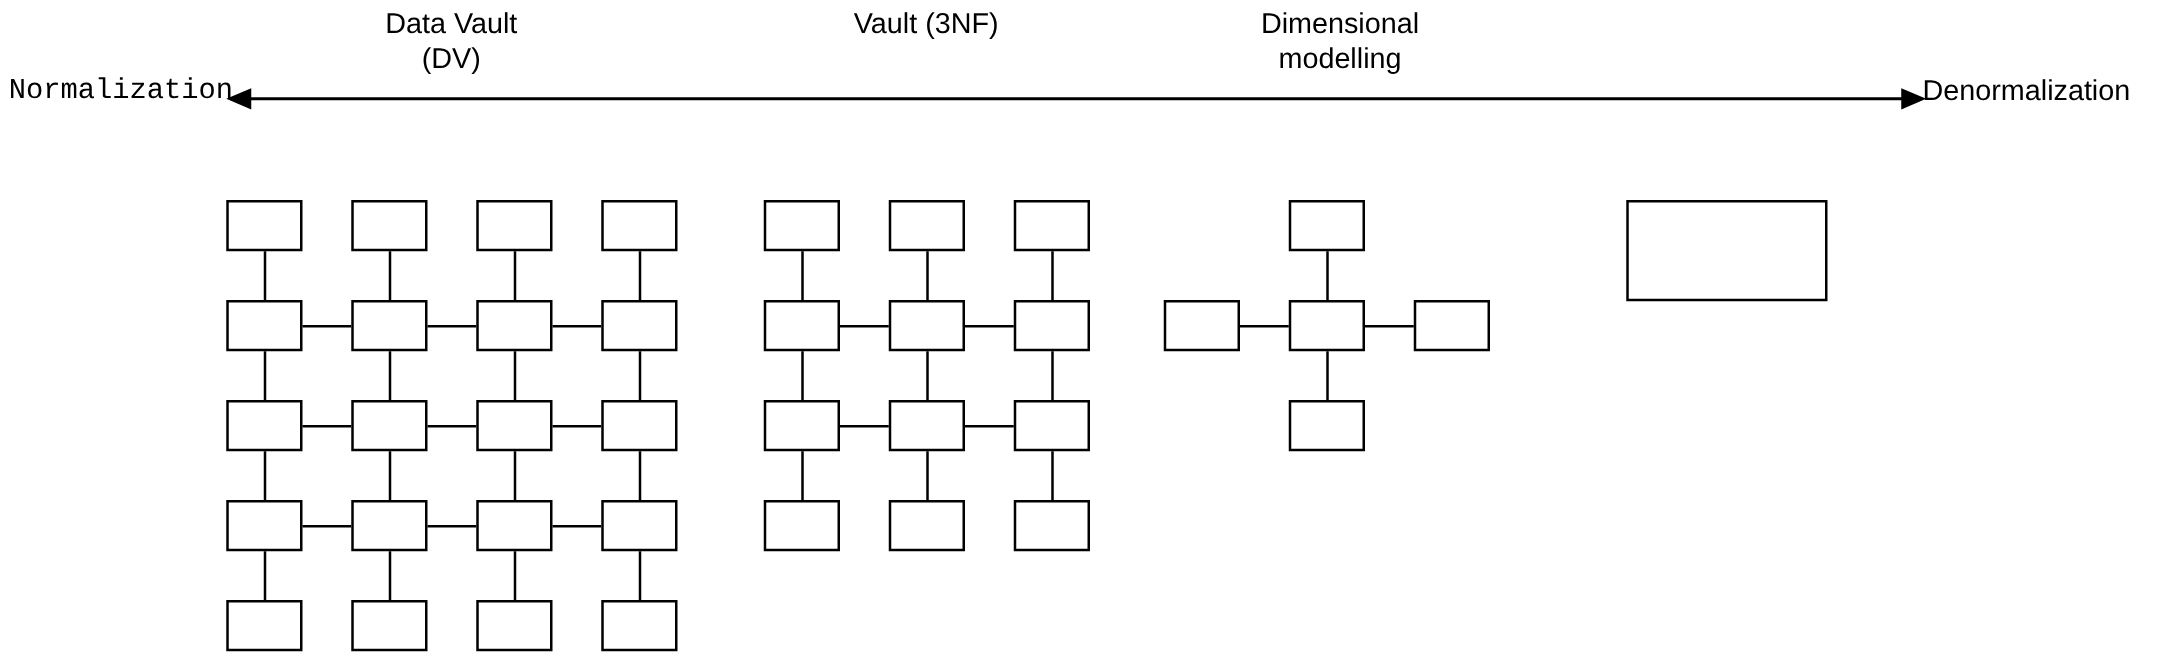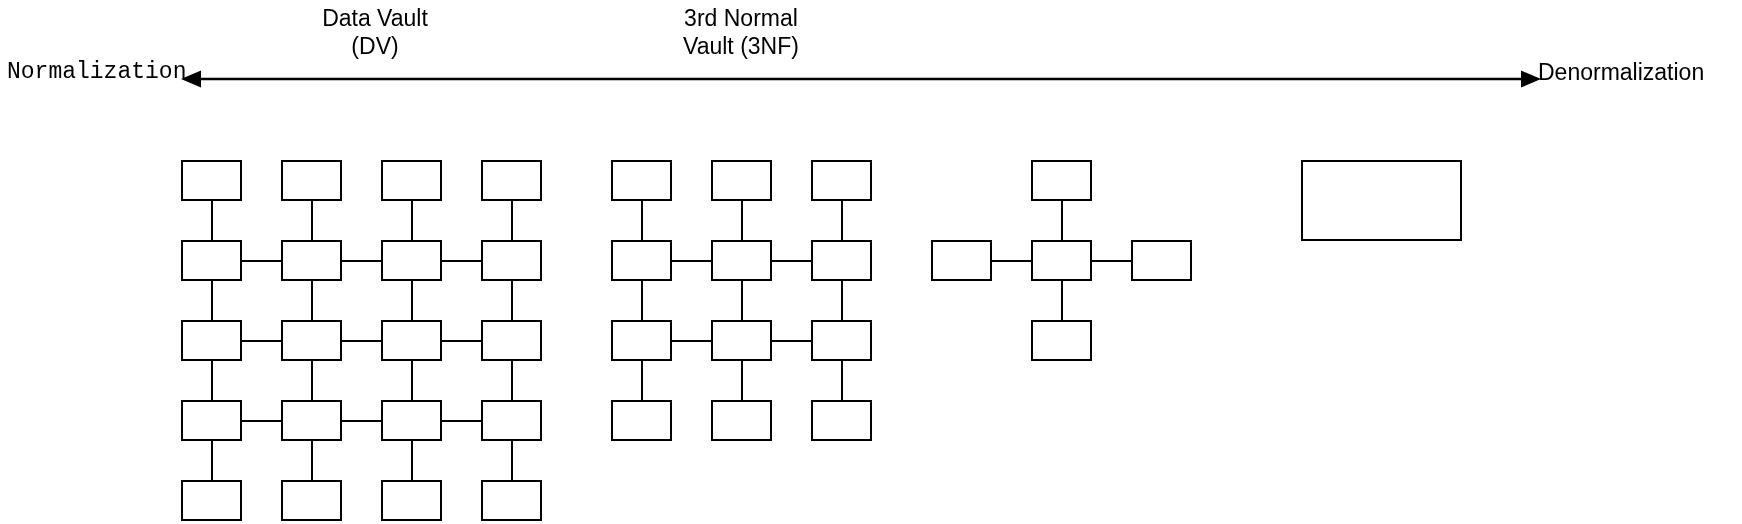--- a/index.html
+++ b/index.html
@@ -35,27 +35,30 @@
 
   <svg class="axis-svg" width="1742" height="110">
     <line x1="196" y1="79" x2="1526" y2="79" stroke="#000000" stroke-width="2.5"></line>
     <polygon points="181,79 201,70.5 201,87.5" fill="#000000"></polygon>
     <polygon points="1541,79 1521,70.5 1521,87.5" fill="#000000"></polygon>
   </svg>
 
   <div class="end-label" style="left:7px;font-family:Liberation Mono, monospace;">Normalization</div>
   <div class="end-label" style="left:1538px;">Denormalization</div>
 
-  <div class="col-label" style="left:225px;text-align:center;">
+  <div class="col-label" style="left:211px;text-align:center;">
     <div>Data Vault</div>
     <div>(DV)</div>
   </div>
   <div class="col-label" style="left:591px;">
-    <div>3rd Normal</div>
     <div>Vault (3NF)</div>
+  </div>
+  <div class="col-label" style="left:922px;">
+    <div>Dimensional</div>
+    <div>modelling</div>
   </div>
   <div class="col-label" style="left:1230px;">
   </div>
 
   <div class="section" style="left:181px;top:160px;">
       <div class="box" style="left: 0px; top: 0px; width: 61px; height: 41px;"></div>
       <div class="box" style="left: 100px; top: 0px; width: 61px; height: 41px;"></div>
       <div class="box" style="left: 200px; top: 0px; width: 61px; height: 41px;"></div>
       <div class="box" style="left: 300px; top: 0px; width: 61px; height: 41px;"></div>
       <div class="box" style="left: 0px; top: 80px; width: 61px; height: 41px;"></div>

